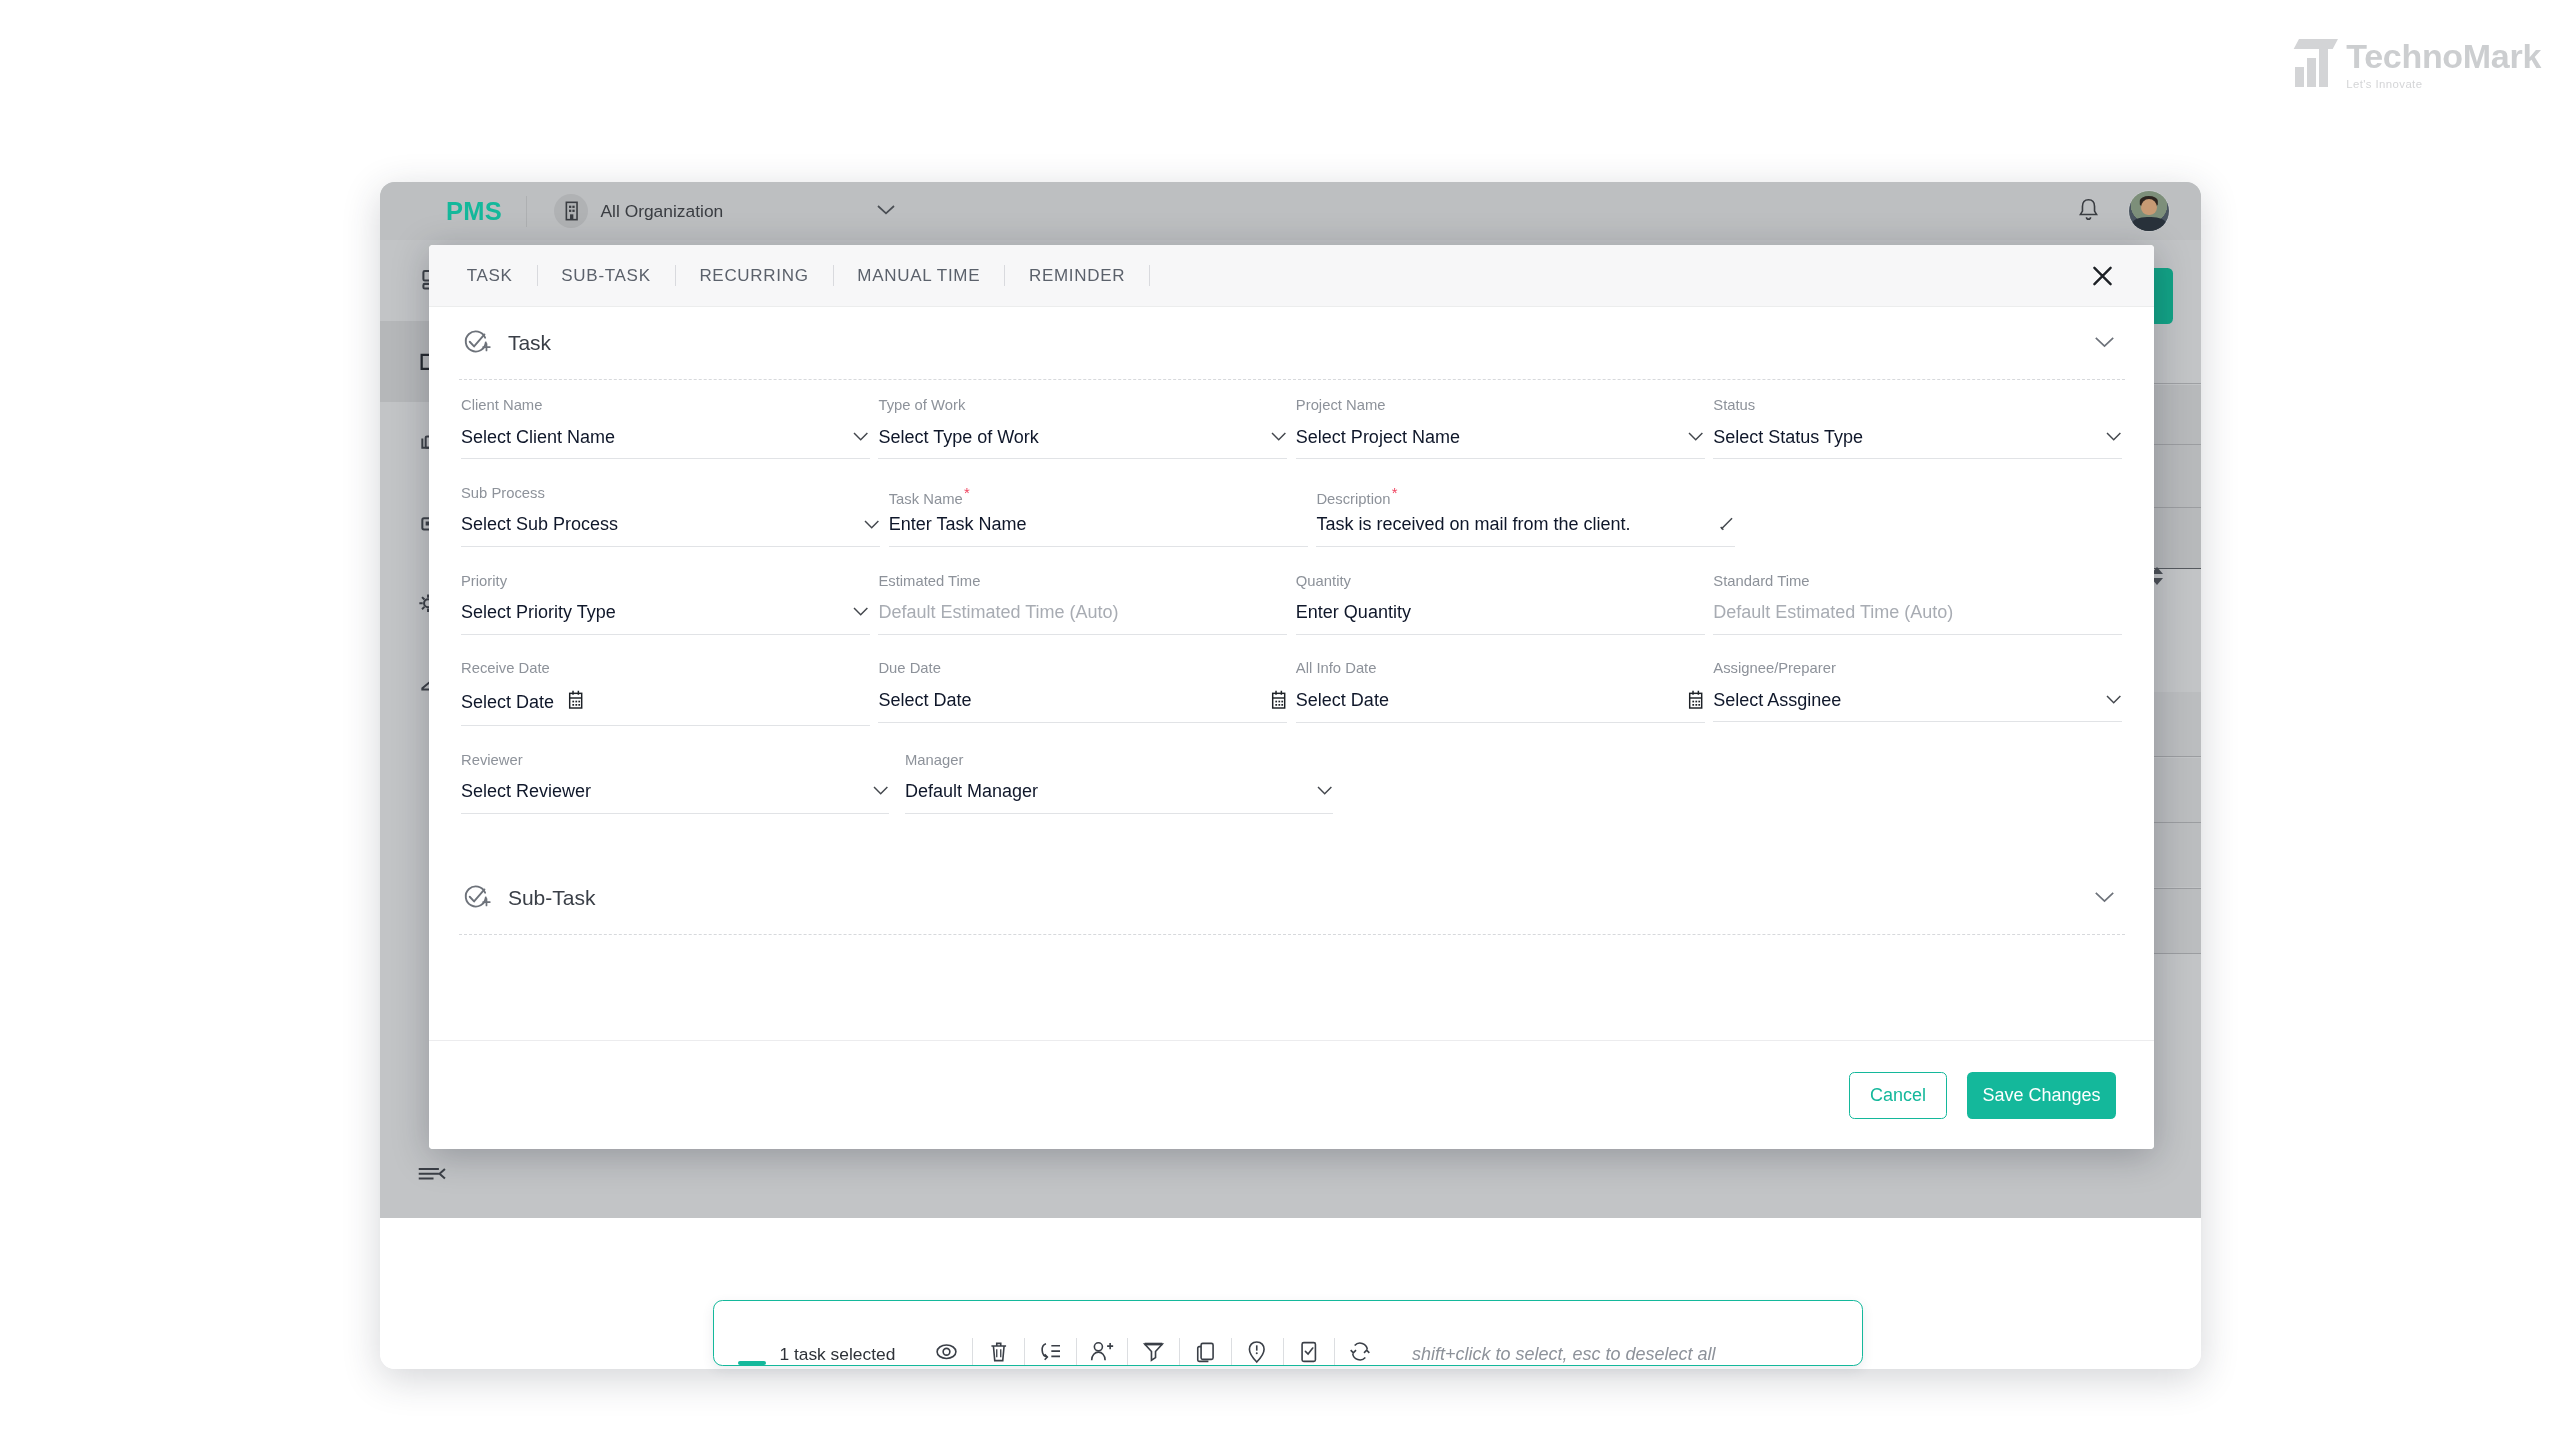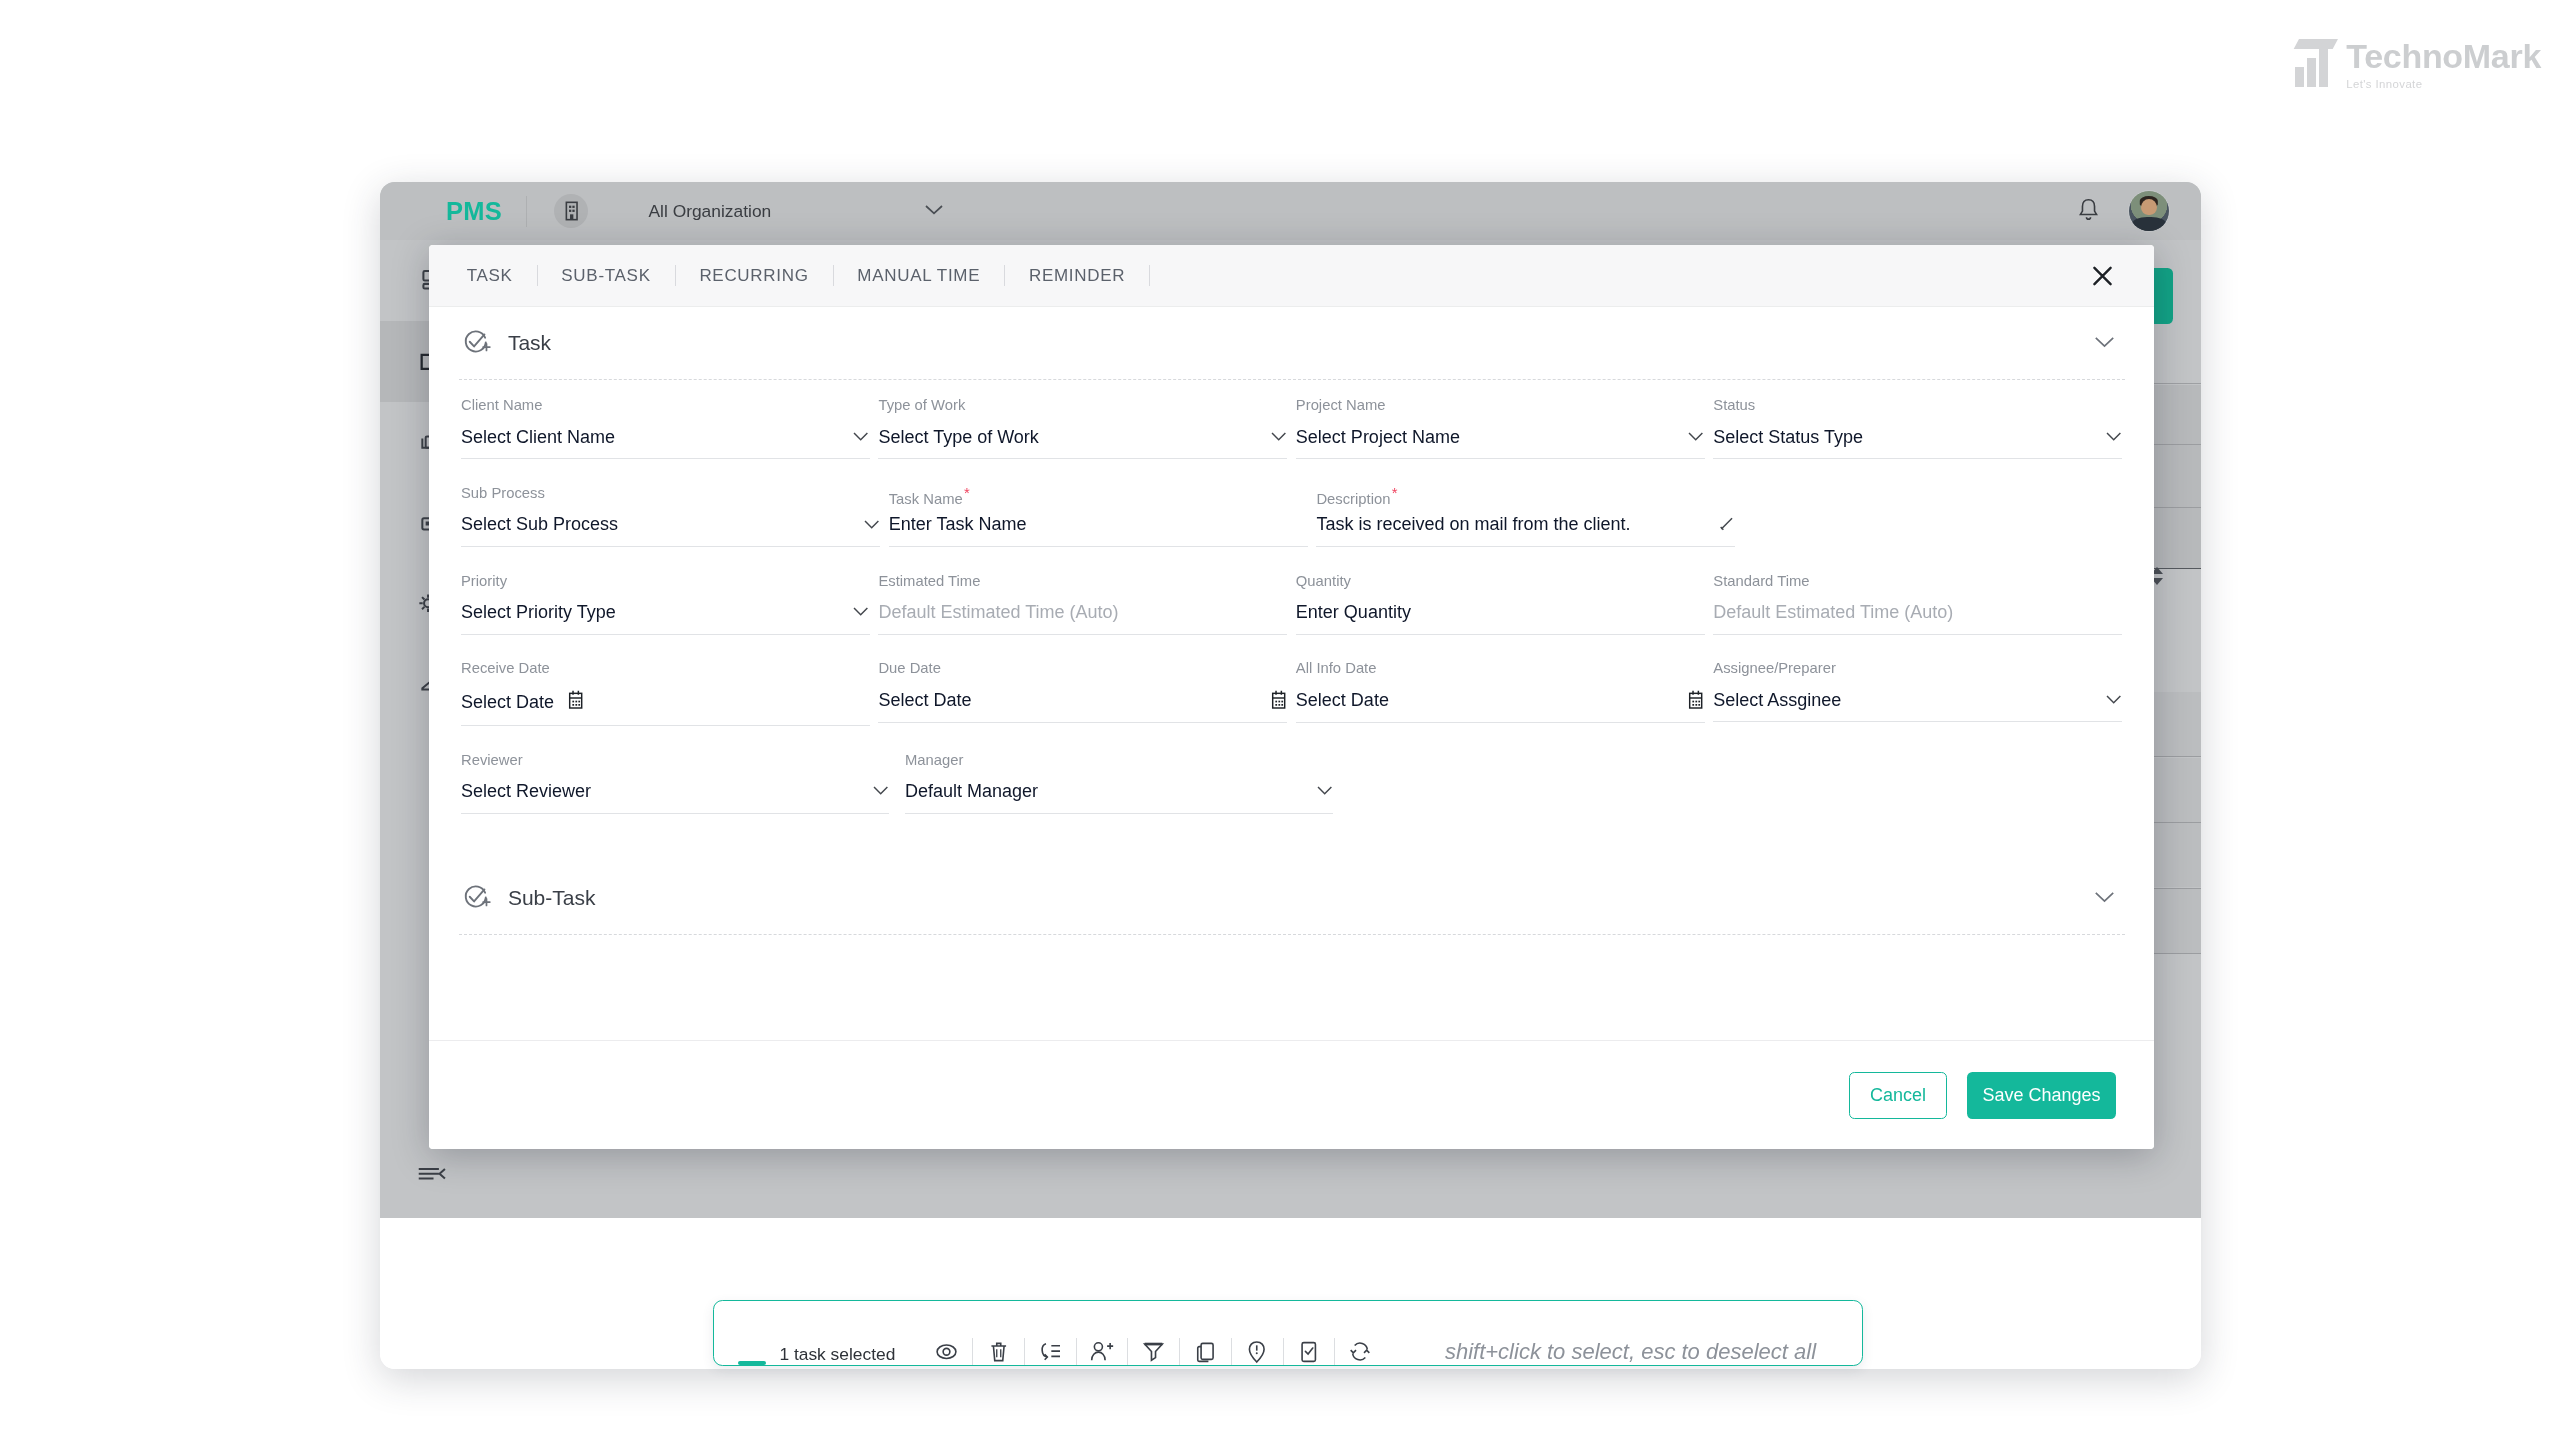--- a/index.html
+++ b/index.html
@@ -55,21 +55,21 @@
   .brand-pms {
     color: #14b89b; font-size: 25.5px; font-weight: bold;
     margin-left: 27px; letter-spacing: 0.3px;
   }
   .top-divider { width: 1.3px; height: 31px; background: #aeb0b2; margin-left: 24px; }
   .org-chip { display: flex; align-items: center; margin-left: 27px; gap: 12px; }
   .org-icon-circ {
     width: 34px; height: 34px; border-radius: 50%;
     background: #b0b2b4; display: flex; align-items: center; justify-content: center;
   }
-  .org-label { color: #3a3d42; font-size: 17.4px; margin-left: 48px; }
+  .org-label { color: #3a3d42; font-size: 17.4px; }
   .org-caret { margin-left: 141px; }
   .top-right { margin-left: auto; display: flex; align-items: center; gap: 28px; margin-right: 31px; }
   .avatar {
     width: 42px; height: 42px; border-radius: 50%;
     background: radial-gradient(circle at 50% 34%, #b9a088 0 22%, #7d8f7a 23% 55%, #4a5560 56% 100%);
     border: 1.3px solid #c6c8ca; overflow: hidden; position: relative;
   }
   .av-head {
     position: absolute; left: 50%; top: 19%; width: 40%; height: 42%;
     transform: translateX(-50%); border-radius: 50% 50% 44% 44%;
@@ -202,21 +202,21 @@
     box-shadow: 0 4px 12px rgba(60,70,85,0.10);
   }
   .sel-dash {
     margin-left: 24px; width: 28px; height: 4px; border-radius: 2px; background: #14b89b;
   }
   .sel-count { font-size: 17.4px; color: #2e3238; margin-left: 13.4px; white-space: nowrap; }
   .sel-icons { display: flex; align-items: center; margin-left: 32px; }
   .sel-icon { width: 39px; display: flex; align-items: center; justify-content: center; }
   .sel-isep { width: 0.7px; height: 27px; background: #dcdee1; margin: 0 6px; }
   .sel-hint {
-    margin-left: 65px; font-size: 22px; color: #8d929a; font-style: italic; white-space: nowrap;
+    margin-left: 32px; font-size: 18px; color: #8d929a; font-style: italic; white-space: nowrap;
   }
 </style>
 </head>
 <body>
 
 <div class="stage">
 
   <div class="logo-wrap">
     <div class="logo-mark">
       <div class="logo-slash"></div>

